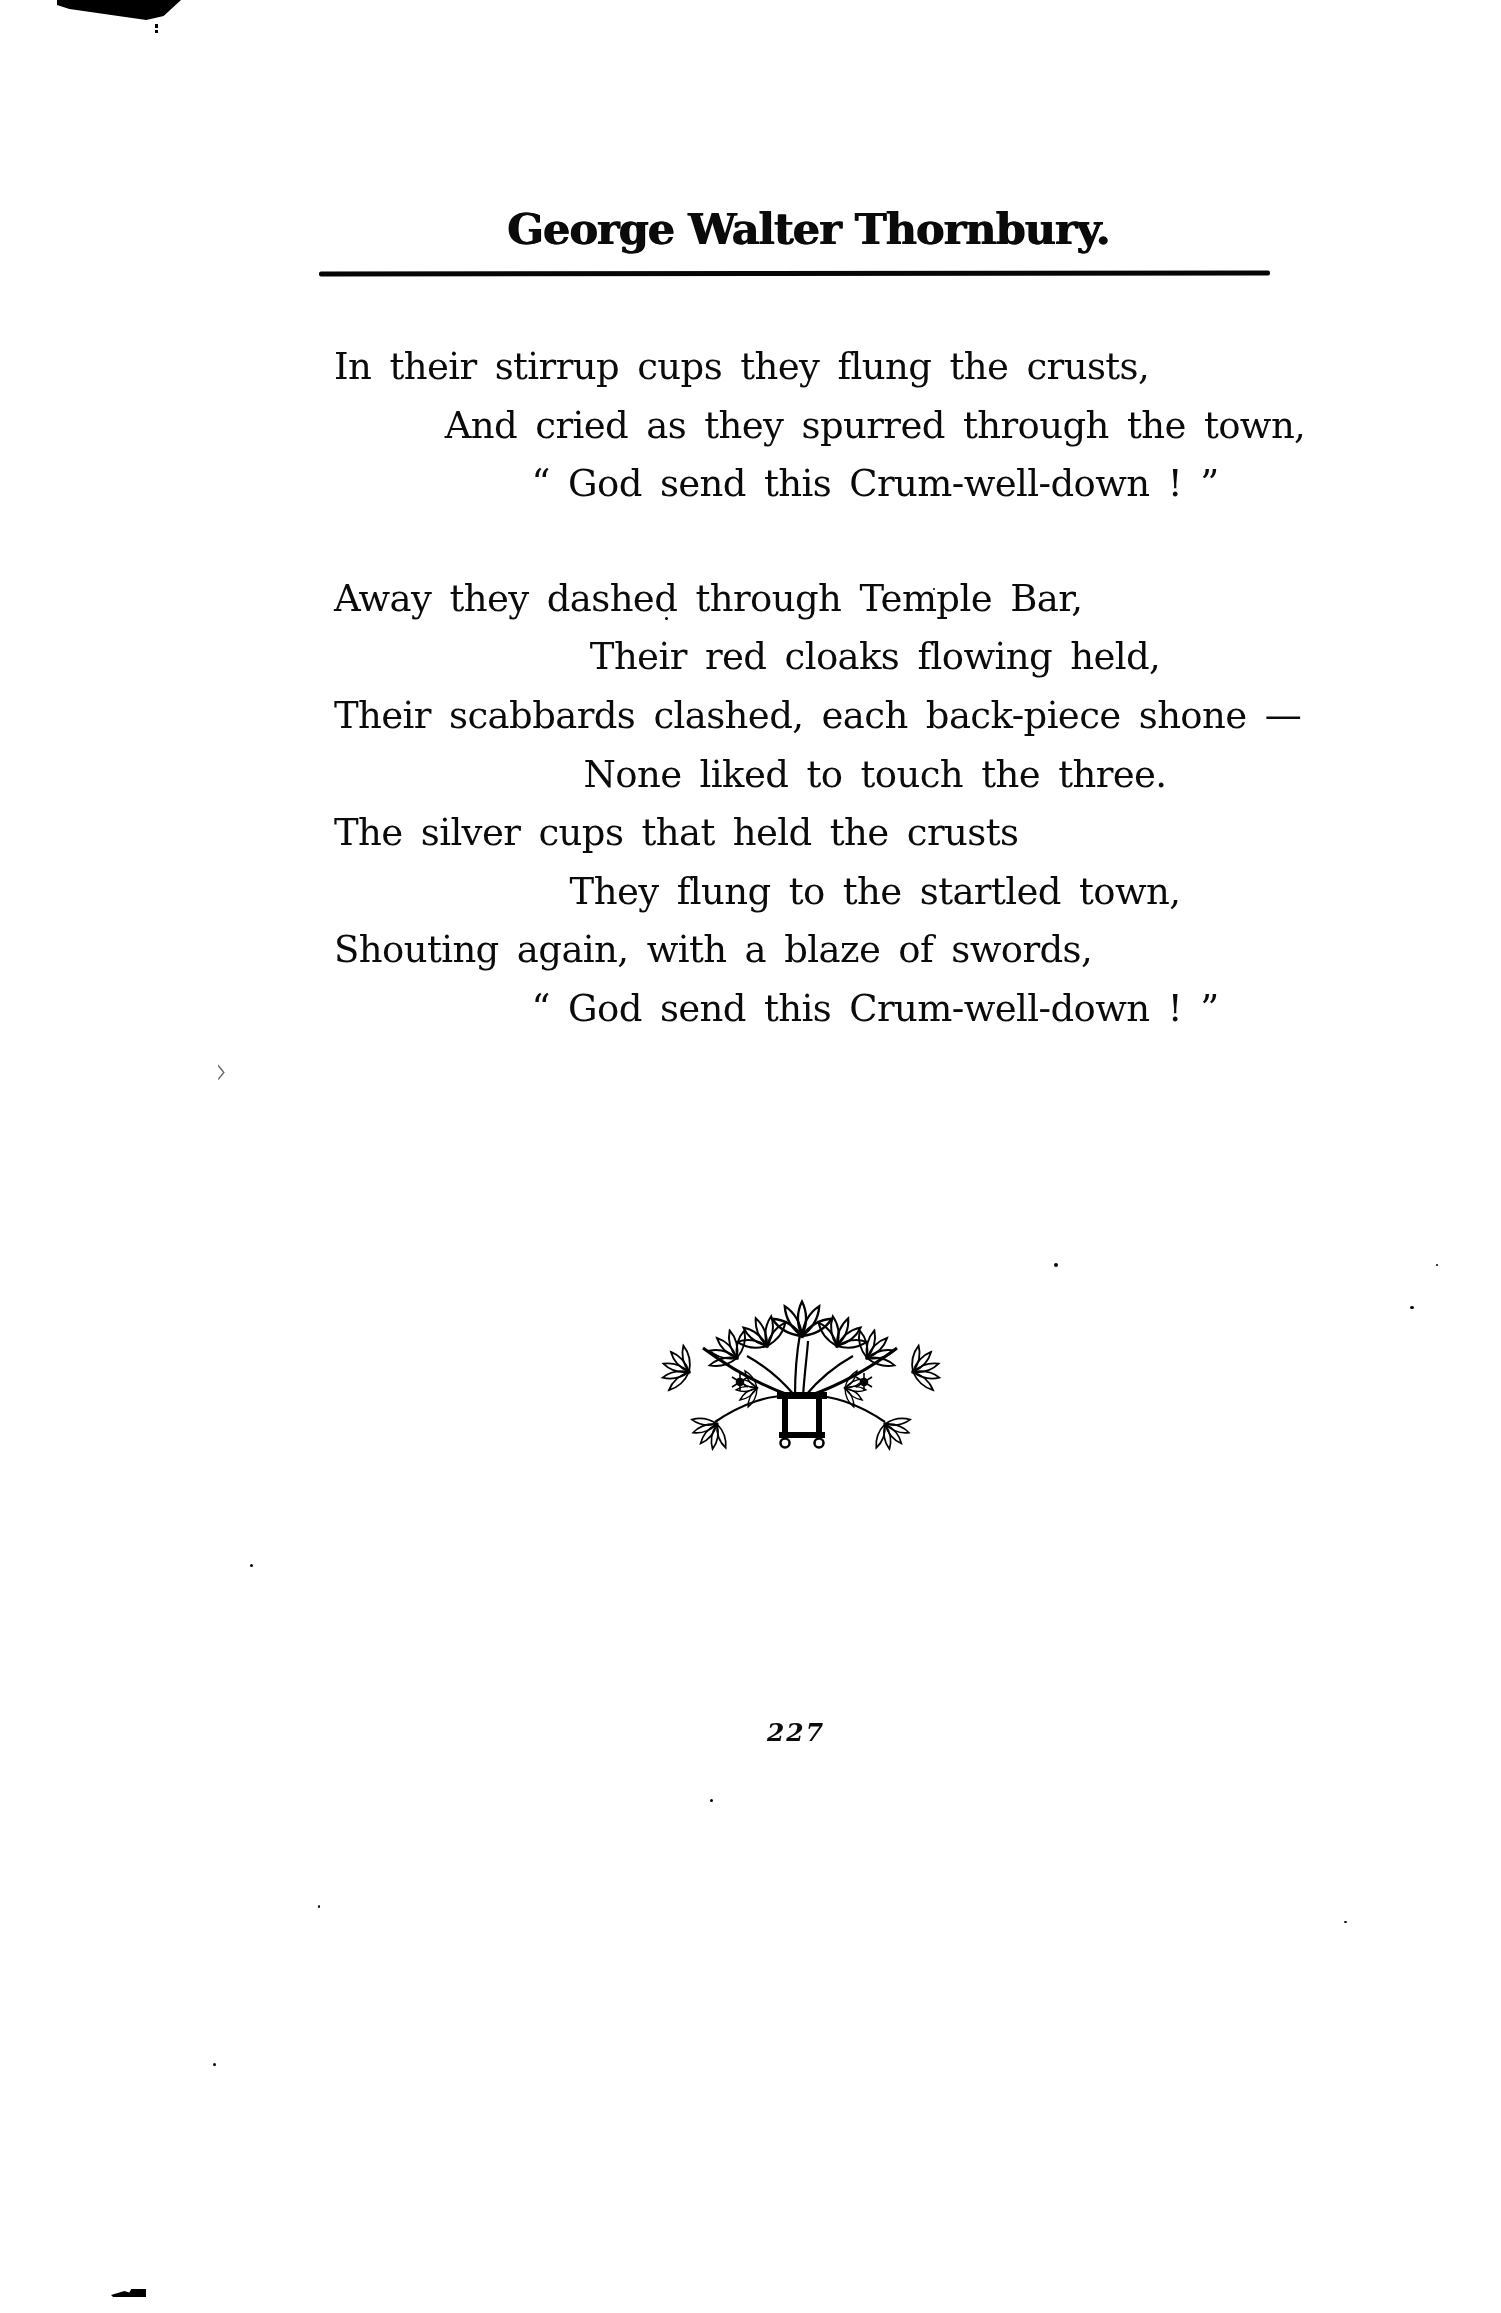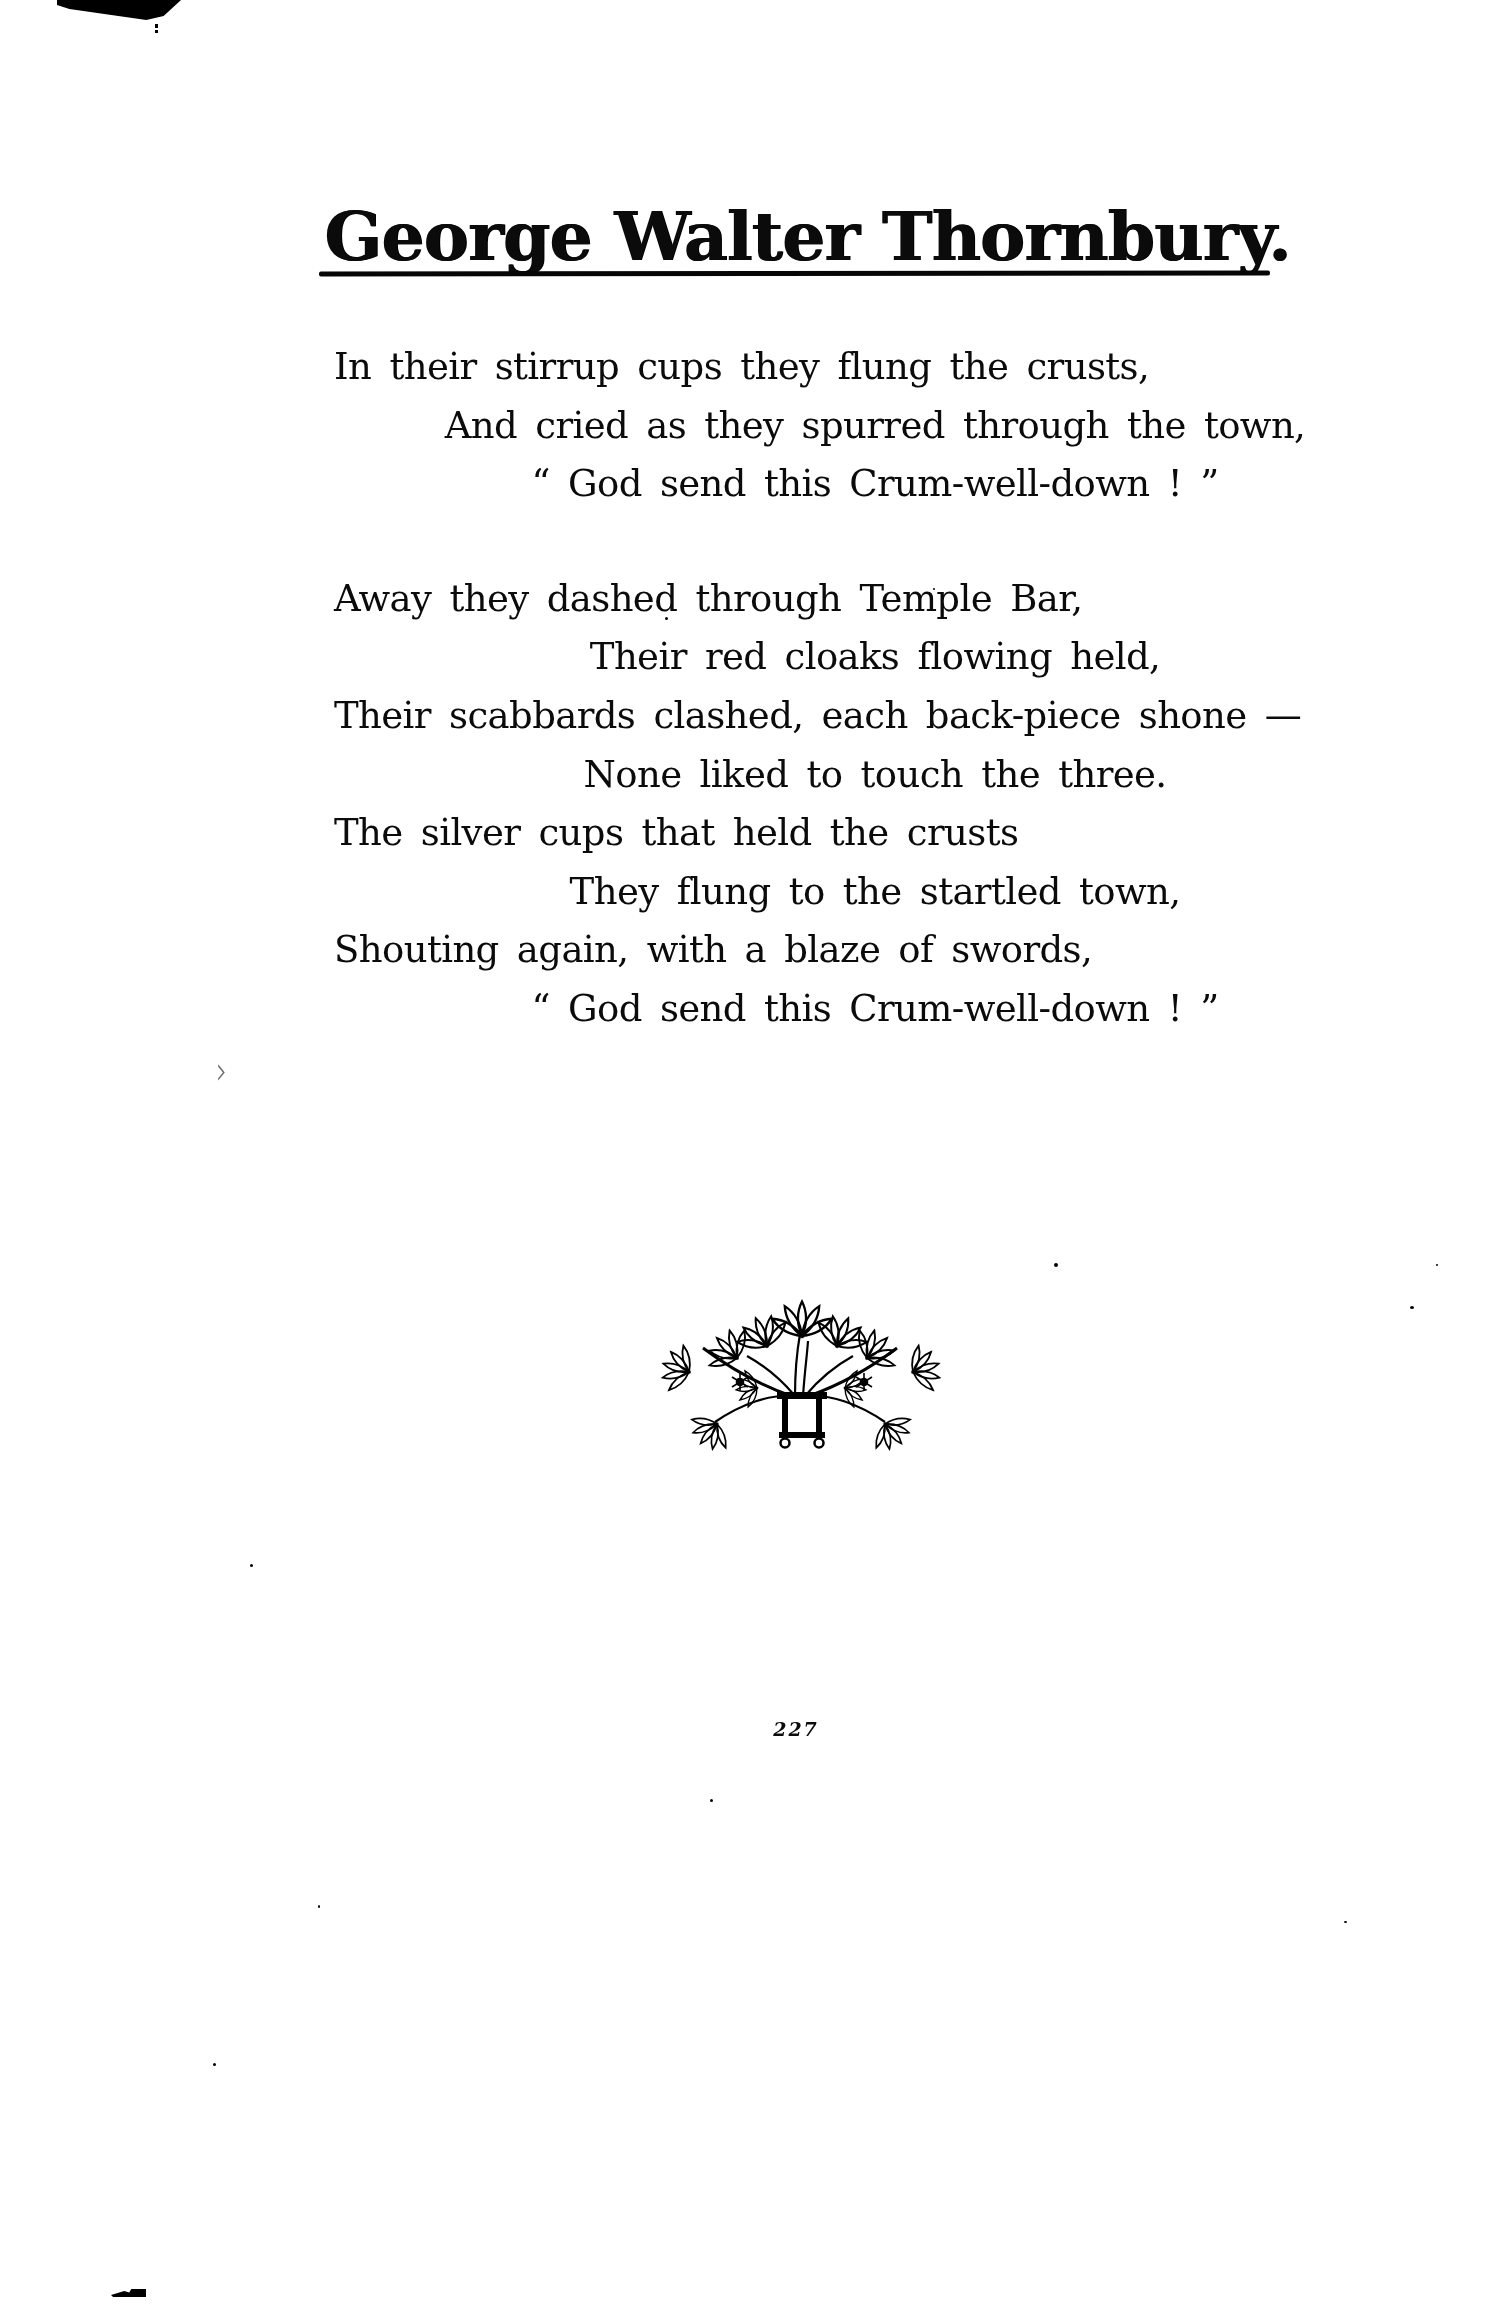--- a/index.html
+++ b/index.html
@@ -15,24 +15,24 @@
     font-family: "DejaVu Serif", serif;
     overflow: hidden;
   }
 
   
   .header-title {
     position: absolute;
     left: 320px;
     top: 192px;
     width: 952px;
-    margin: 4px;
+    margin: 12px;
     text-align: center;
     font-family: "DejaVu Serif", serif;
-    font-size: 68px;
+    font-size: 43px;
     font-weight: bold;
     letter-spacing: -1px;
     white-space: nowrap;
     text-shadow: 1px 0 0 #000;
   }
   .header-rule {
     position: absolute;
     left: 319px;
     top: 271px;
     width: 951px;
@@ -66,21 +66,21 @@
   }
   .ornament path, .ornament use { vector-effect: none; }
 
   
   .page-number {
     position: absolute;
     left: 320px;
     top: 1718px;
     width: 952px;
     text-align: center;
-    font-size: 19px;
+    font-size: 25px;
     font-weight: bold;
     letter-spacing: 2px;
     font-style: italic;
   }
 
   
   .wedge {
     position: absolute;
     left: 57px;
     top: 0;

